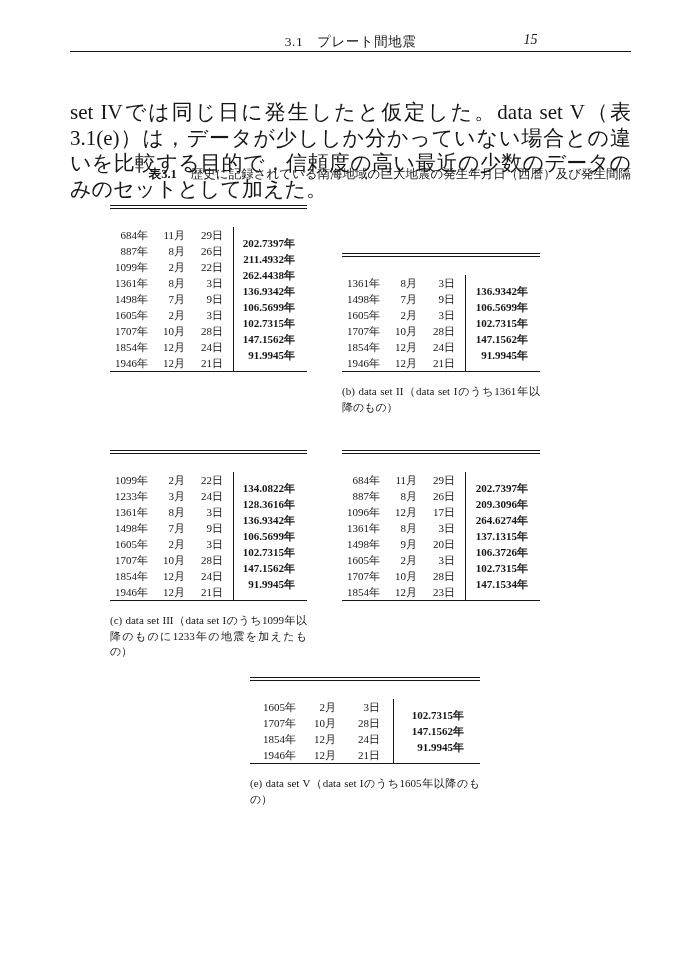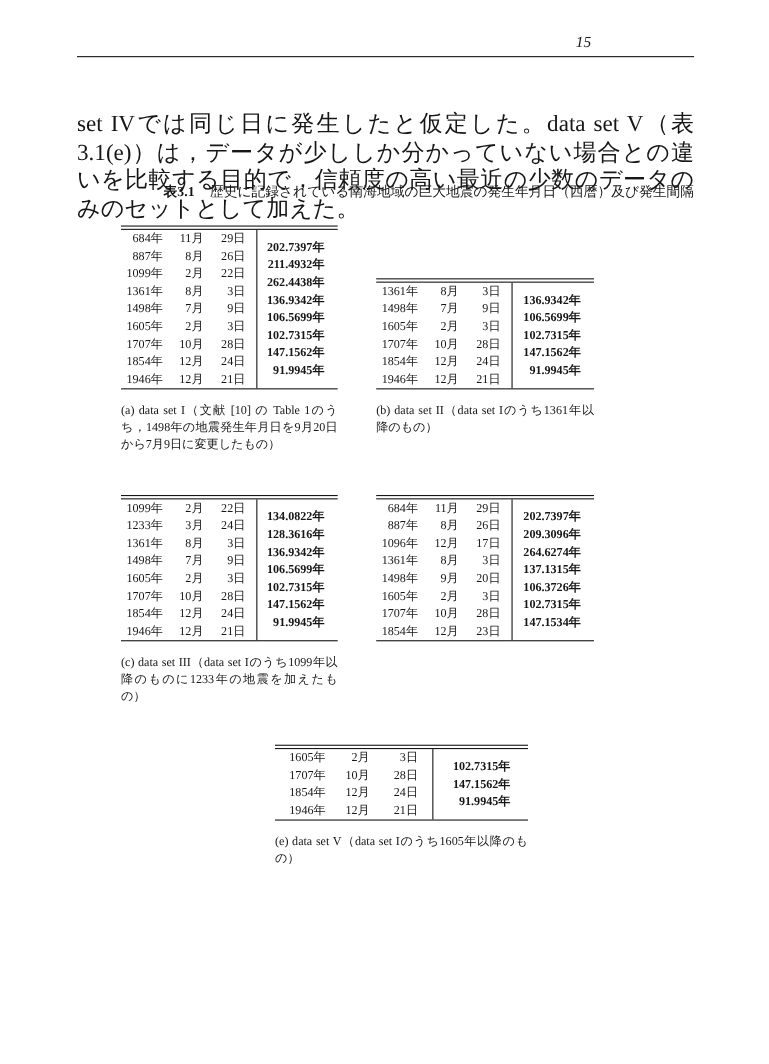--- a/index.html
+++ b/index.html
@@ -39,21 +39,21 @@
   
   .subtable{position:absolute;margin:0;}
   #tbl-a{left:110px;top:205px;width:197px;}
   #tbl-b{left:342px;top:253px;width:198px;}
   #tbl-c{left:110px;top:450px;width:197px;}
   #tbl-d{left:342px;top:450px;width:198px;}
   #tbl-e{left:250px;top:677px;width:230px;}
   .tbl{
     position:relative;display:flex;
     border-top:1px solid #161616;border-bottom:1px solid #161616;
-    padding-top:3px;font-size:11px;
+    padding-top:21px;font-size:11px;
   }
   .tbl::before{ 
     content:"";position:absolute;left:0;top:1.5px;width:100%;
     border-top:1px solid #161616;
   }
   .dates{width:123px;}
   #tbl-e .dates{width:143px;}
   .drow{display:grid;grid-template-columns:38px 37px 38px;height:16px;line-height:16px;}
   #tbl-e .drow{grid-template-columns:46px 40px 44px;}
   .drow span{text-align:right;white-space:nowrap;}
@@ -63,20 +63,21 @@
   .subcaption{
     margin-top:12px;font-size:11px;line-height:15.5px;
     text-align:justify;text-justify:inter-ideograph;
   }
 </style>
 </head>
 <body>
 
 <div class="page">
 
+  <div class="running-head-title">3.1　プレート間地震</div>
   <div class="running-head-page">15</div>
   <div class="head-rule"></div>
 
   <p class="body-par">set IVでは同じ日に発生したと仮定した。data set V（表3.1(e)）は，データが少ししか分かっていない場合との違いを比較する目的で，信頼度の高い最近の少数のデータのみのセットとして加えた。</p>
 
   <div class="main-caption">
     <span class="cap-label">表3.1</span><span>歴史に記録されている南海地域の巨大地震の発生年月日（西暦）及び発生間隔</span>
   </div>
 
   <figure class="subtable" id="tbl-a">
@@ -132,21 +133,20 @@
           <div class="irow">202.7397年</div>
           <div class="irow">211.4932年</div>
           <div class="irow">262.4438年</div>
           <div class="irow">136.9342年</div>
           <div class="irow">106.5699年</div>
           <div class="irow">102.7315年</div>
           <div class="irow">147.1562年</div>
           <div class="irow">91.9945年</div>
         </div>
     </div>
-    <figcaption class="subcaption">(a) data set I（文献 [10] の Table 1のうち，1498年の地震発生年月日を9月20日から7月9日に変更したもの）</figcaption>
   </figure>
 
   <figure class="subtable" id="tbl-b">
     <div class="tbl">
       <div class="dates">
           <div class="drow">
             <span>1361年</span>
             <span>8月</span>
             <span>3日</span>
           </div>

